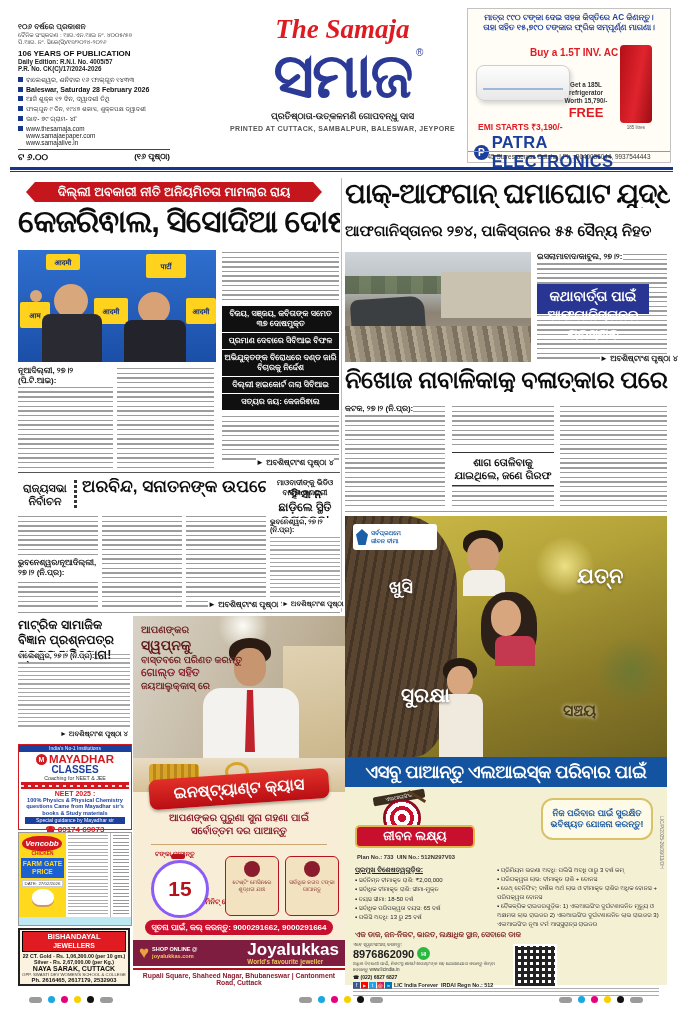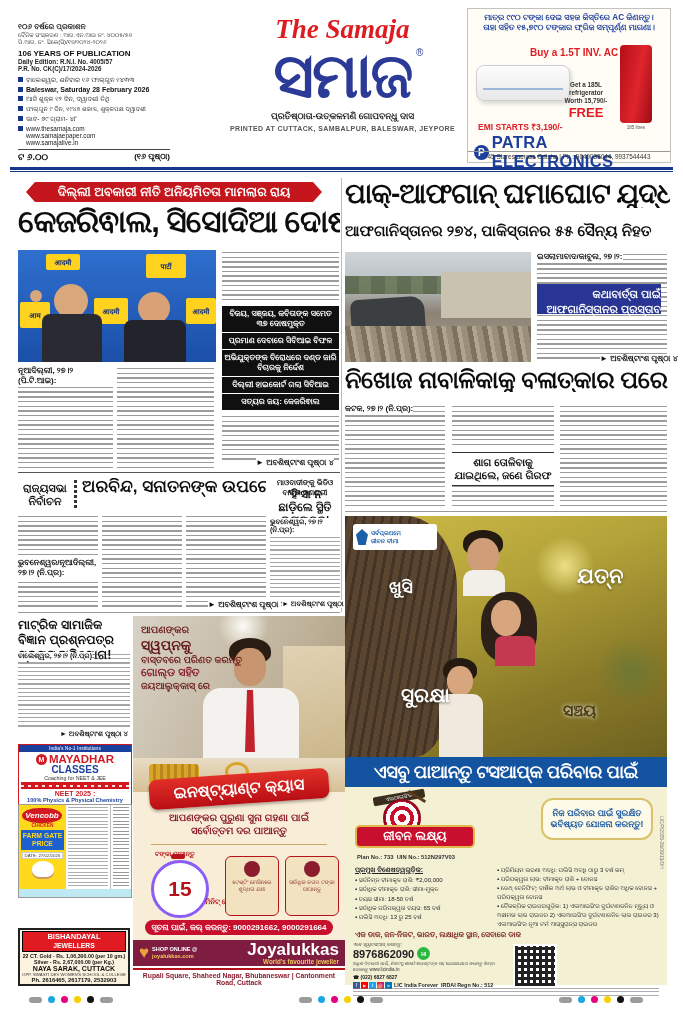--- a/index.html
+++ b/index.html
@@ -170,21 +170,21 @@
     <div class="ctr" style="font-size:5.3px;color:#333;">Coaching for NEET &amp; JEE</div>
     <div style="height:7px;background:#d31920;margin:1px 2px;background-image:repeating-linear-gradient(90deg,rgba(255,255,255,.85) 0 3px,transparent 3px 7px);background-size:auto 2px;background-repeat:repeat-x;background-position:center;"></div>
     <div class="ctr b" style="font-size:7px;color:#d31920;">NEET 2025 :</div>
     <div class="ctr b" style="font-size:5.6px;color:#1b3f9c;line-height:1.15;">
       <span>100% Physics &amp; Physical Chemistry</span><br><span>questions Came from Mayadhar sir's</span><br><span>books &amp; Study materials</span>
     </div>
     <div class="ctr" style="background:#1b3f9c;color:#fff;font-size:5.2px;line-height:7px;height:7px;margin:1px 6px;">Special guidance by Mayadhar sir</div>
     <div class="ctr b" style="font-size:8px;color:#d31920;">☎ 89174 69073</div>
   </div>
 
-  <div class="abs" style="left:18px;top:804px;width:112px;height:92px;border:1px solid #999;display:flex;">
+  <div class="abs" style="left:18px;top:832px;width:112px;height:92px;border:1px solid #999;display:flex;">
     <div style="width:47px;background:#ffd91c;position:relative;">
       <div class="ctr" style="margin-top:3px;background:#d31920;border-radius:50%/60%;width:40px;height:15px;margin-left:3px;color:#fff;font-style:italic;font-weight:bold;font-size:8px;line-height:15px;">Vencobb</div>
       <div class="ctr b" style="font-size:4.8px;color:#d31920;">CHICKEN</div>
       <div class="ctr b" style="background:#1b5fd1;color:#ffd91c;font-size:6.8px;line-height:1.15;margin:2px 2px;padding:2px 0;">
         <span>FARM GATE</span><br><span>PRICE</span>
       </div>
       <div class="ctr" style="background:#fff;font-size:4.4px;color:#333;margin:1px 3px;border:1px solid #ccc;">DATE: 27/02/2026</div>
       <div style="width:22px;height:16px;background:#fff;border-radius:50% 50% 40% 40%;margin:2px auto 0;box-shadow:0 2px 0 #c96;"></div>
       <div style="position:absolute;bottom:0;left:0;width:100%;height:8px;background:#bfe9f2;"></div>
     </div>
@@ -244,40 +244,40 @@
     <div class="abs" style="left:152px;top:240px;width:52px;height:58px;border:1.5px solid #b5121b;border-radius:6px;background:#f3e2c0;">
       <div style="width:16px;height:16px;border-radius:50%;background:#8a1c2e;margin:4px auto 2px;"></div>
       <div class="ctr" style="font-size:5.6px;color:#7a1f1f;line-height:1.3;padding:0 2px;">ସର୍ବାଧିକ ନଗଦ ଟଙ୍କା ପାଆନ୍ତୁ</div>
     </div>
     <div class="abs ctr" style="left:12px;top:304px;width:188px;height:15px;background:#c8102e;border-radius:8px;color:#fff;font-weight:bold;font-size:8px;line-height:15px;">ସୂଚନା ପାଇଁ, କଲ୍ କରନ୍ତୁ: 9000291662, 9000291664</div>
     <div class="abs" style="left:0;top:324px;width:212px;height:26px;background:#7e1d40;display:flex;align-items:center;">
       <span style="font-size:17px;color:#e8a33d;margin:0 3px 0 6px;">♥</span>
       <span style="font-size:5.6px;color:#fff;line-height:1.3;">
         <span class="b">SHOP ONLINE @</span><br><span class="b" style="color:#f0c75e;">joyalukkas.com</span>
       </span>
-      <span style="margin-left:auto;text-align:right;margin-right:6px;">
+      <span style="margin-left:auto;margin-right:6px;">
         <span class="b" style="font-size:17px;color:#fff;display:block;line-height:1;">Joyalukkas</span>
         <span class="b" style="font-size:6.3px;color:#f0c75e;display:block;">World's favourite jeweller</span>
       </span>
     </div>
     <div class="abs ctr b" style="left:0;top:352px;width:212px;font-size:6.8px;color:#8a1c2e;border-top:2px solid #b5121b;padding-top:2px;">Rupali Square, Shaheed Nagar, Bhubaneswar | Cantonment Road, Cuttack</div>
   </div>
 
   <div>
     <div class="abs b" style="left:345px;top:180px;width:325px;font-size:28px;line-height:1;color:#0d0d0d;letter-spacing:-1px;white-space:nowrap;overflow:hidden;">ପାକ୍-ଆଫଗାନ୍ ଘମାଘୋଟ ଯୁଦ୍ଧ</div>
     <div class="abs b" style="left:345px;top:222px;width:325px;font-size:15px;color:#0d0d0d;white-space:nowrap;overflow:hidden;">ଆଫଗାନିସ୍ତାନର ୨୭୪, ପାକିସ୍ତାନର ୫୫ ସୈନ୍ୟ ନିହତ</div>
     <div class="abs" style="left:345px;top:252px;width:186px;height:110px;overflow:hidden;background:linear-gradient(#cfd4d8 0%,#b9c0c2 30%,#8c8375 55%,#a99e8b 100%);">
       <div class="abs" style="left:0;top:24px;width:186px;height:18px;background:repeating-linear-gradient(90deg,#4c5a3c 0 14px,#5e6d49 14px 26px);opacity:.8;"></div>
       <div class="abs" style="left:96px;top:20px;width:90px;height:46px;background:#c9c2b0;"></div>
       <div class="abs" style="left:6px;top:46px;width:74px;height:40px;background:#3c3f41;border-radius:8px 14px 4px 4px;transform:rotate(-4deg);"></div>
       <div class="abs" style="left:0;top:74px;width:186px;height:36px;background:repeating-linear-gradient(80deg,#9a8f7a 0 6px,#7d7260 6px 11px,#b0a58e 11px 15px);"></div>
     </div>
     <div class="abs nf" style="left:537px;top:254px;width:130px;height:108px;"></div>
     <div class="abs dateline" style="left:537px;top:252px;max-width:130px;">ଇସଲାମାବାଦ/କାବୁଲ, ୨୭।୨:</div>
-    <div class="abs ctr b" style="left:537px;top:284px;width:124px;height:30px;background:#283593;color:#fff;font-size:11px;line-height:1.35;padding-top:3px;box-sizing:border-box;text-align:right;">କଥାବାର୍ତ୍ତା ପାଇଁ ଆଫଗାନିସ୍ତାନର ପ୍ରସ୍ତାବ</div>
+    <div class="abs ctr b" style="left:537px;top:284px;width:112px;height:30px;background:#283593;color:#fff;font-size:14px;line-height:1.35;padding-top:3px;box-sizing:border-box;">କଥାବାର୍ତ୍ତା ପାଇଁ ଆଫଗାନିସ୍ତାନର ପ୍ରସ୍ତାବ</div>
     <div class="abs cont" style="left:600px;top:354px;">► ଅବଶିଷ୍ଟାଂଶ ପୃଷ୍ଠା ୪</div>
   </div>
 
   <div>
     <div class="abs b" style="left:345px;top:368px;width:325px;font-size:24px;line-height:1;color:#0d0d0d;letter-spacing:-.5px;white-space:nowrap;overflow:hidden;">ନିଖୋଜ ନାବାଳିକାକୁ ବଳାତ୍କାର ପରେ ହତ୍ୟା</div>
     <div class="abs nf" style="left:345px;top:406px;width:100px;height:100px;"></div>
     <div class="abs dateline" style="left:345px;top:404px;max-width:100px;">କଟକ, ୨୭।୨ (ନି.ପ୍ର):</div>
     <div class="abs nf" style="left:452px;top:406px;width:102px;height:42px;"></div>
     <div class="abs ctr b" style="left:452px;top:452px;width:102px;font-size:10.5px;line-height:1.25;color:#0d0d0d;border-top:1.5px solid #333;border-bottom:1.5px solid #333;padding:3px 0;background:#fff;">ଶାଗ ତୋଳିବାକୁ ଯାଇଥିଲେ, ଜଣେ ଗିରଫ</div>
     <div class="abs nf" style="left:452px;top:486px;width:102px;height:20px;"></div>
@@ -306,21 +306,21 @@
         <span style="font-size:6.2px;font-weight:bold;color:#1b5fa8;line-height:1.25;">
           <span>ସର୍ବପ୍ରଥମେ</span><br><span>ଜୀବନ ବୀମା</span>
         </span>
       </div>
       <div class="abs b" style="left:44px;top:62px;font-size:17px;color:#fff;text-shadow:0 1px 3px rgba(0,0,0,.5);">ଖୁସି</div>
       <div class="abs b" style="left:232px;top:48px;font-size:21px;color:#fff;text-shadow:0 1px 3px rgba(0,0,0,.5);">ଯତ୍ନ</div>
       <div class="abs b" style="left:56px;top:168px;font-size:20px;color:#fff;text-shadow:0 1px 3px rgba(0,0,0,.5);">ସୁରକ୍ଷା</div>
       <div class="abs b" style="left:218px;top:186px;font-size:16px;color:#4a3a18;text-shadow:0 0 4px rgba(255,255,255,.9);">ସଞ୍ଚୟ</div>
     </div>
 
-    <div class="abs ctr b" style="left:0;top:241px;width:322px;height:30px;background:#13539f;color:#fff;font-size:18px;line-height:30px;letter-spacing:-.5px;">ଏସବୁ ପାଆନ୍ତୁ ଟସଆପ୍କ ପରିବାର ପାଇଁ</div>
+    <div class="abs ctr b" style="left:0;top:241px;width:322px;height:30px;background:#13539f;color:#fff;font-size:18px;line-height:30px;letter-spacing:-.5px;">ଏସବୁ ପାଆନ୍ତୁ ଏଲଆଇସ୍କ ପରିବାର ପାଇଁ</div>
 
     <div class="abs" style="left:0;top:271px;width:322px;height:198px;background:#f3f0d4;"></div>
 
     <div class="abs" style="left:10px;top:277px;width:120px;height:58px;">
       <div class="abs ctr" style="left:18px;top:0px;width:52px;height:9px;background:#3a2d1e;color:#fff;font-size:5.5px;line-height:9px;transform:rotate(-10deg);border-radius:2px;">ଏଲଆଇସି'ର</div>
       <div class="abs" style="left:28px;top:6px;width:34px;height:34px;border-radius:50%;background:repeating-radial-gradient(circle,#c8102e 0 4px,#fff 4px 8px);border:2px solid #8a0b1f;"></div>
       <div class="abs" style="left:52px;top:2px;width:20px;height:2.5px;background:#5a3a1a;transform:rotate(32deg);"></div>
       <div class="abs ctr b" style="left:0;top:32px;width:116px;height:19px;background:#c8102e;border:2px solid #e0b84c;border-radius:5px;color:#fff;font-size:12.5px;line-height:19px;">ଜୀବନ ଲକ୍ଷ୍ୟ</div>
     </div>
     <div class="abs" style="left:12px;top:338px;font-size:5.8px;color:#333;">

